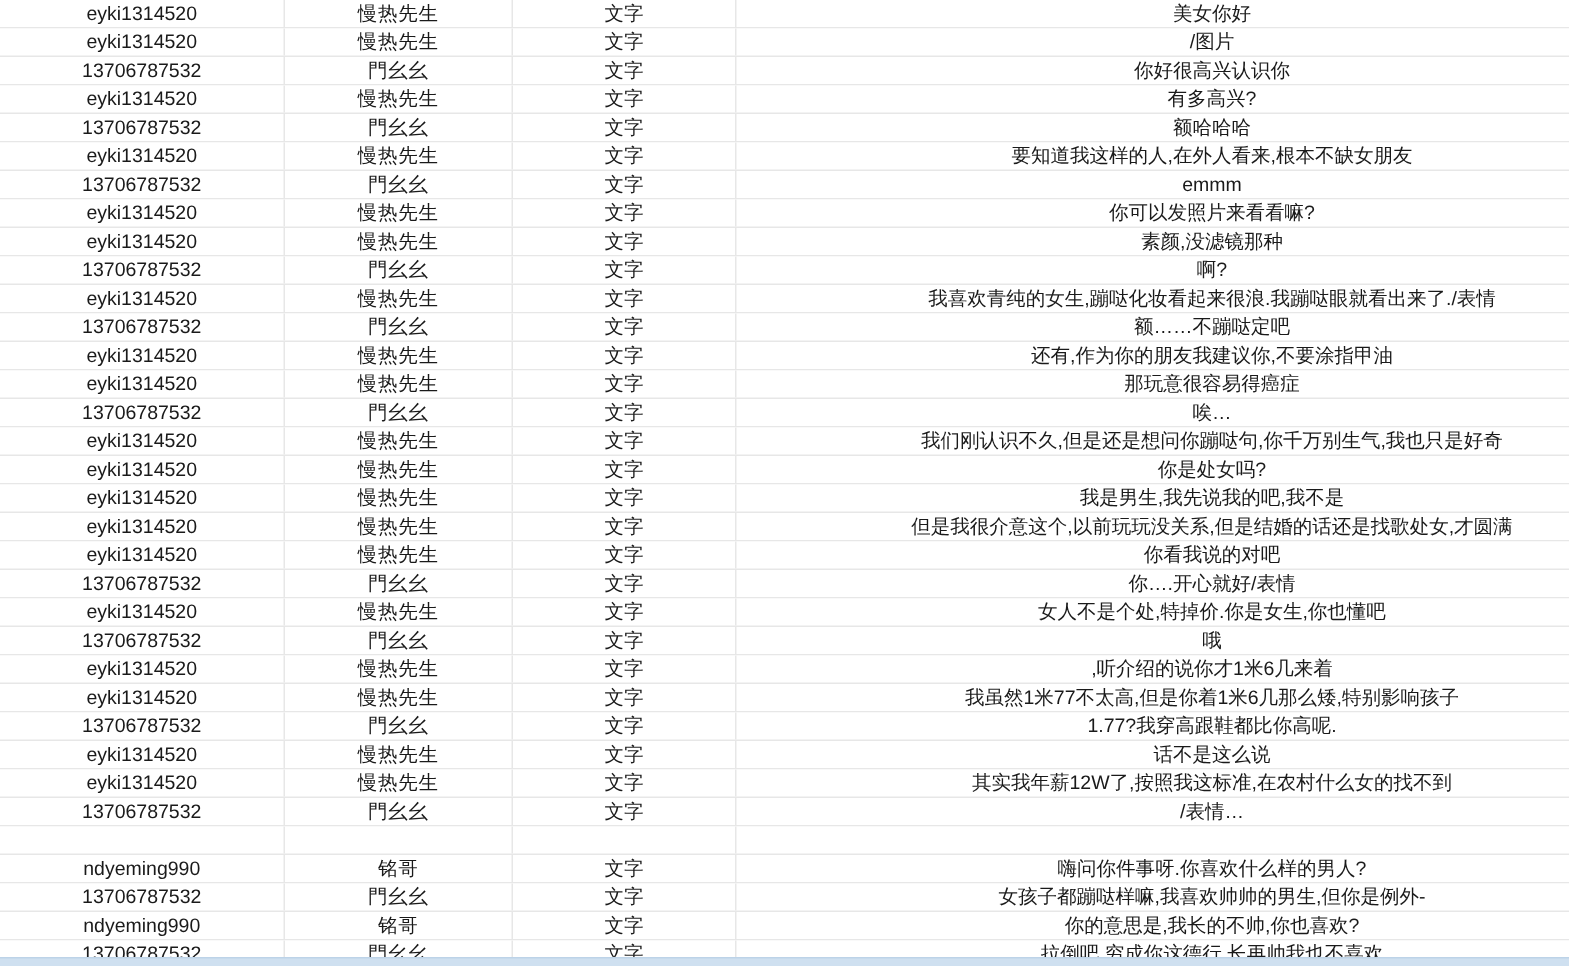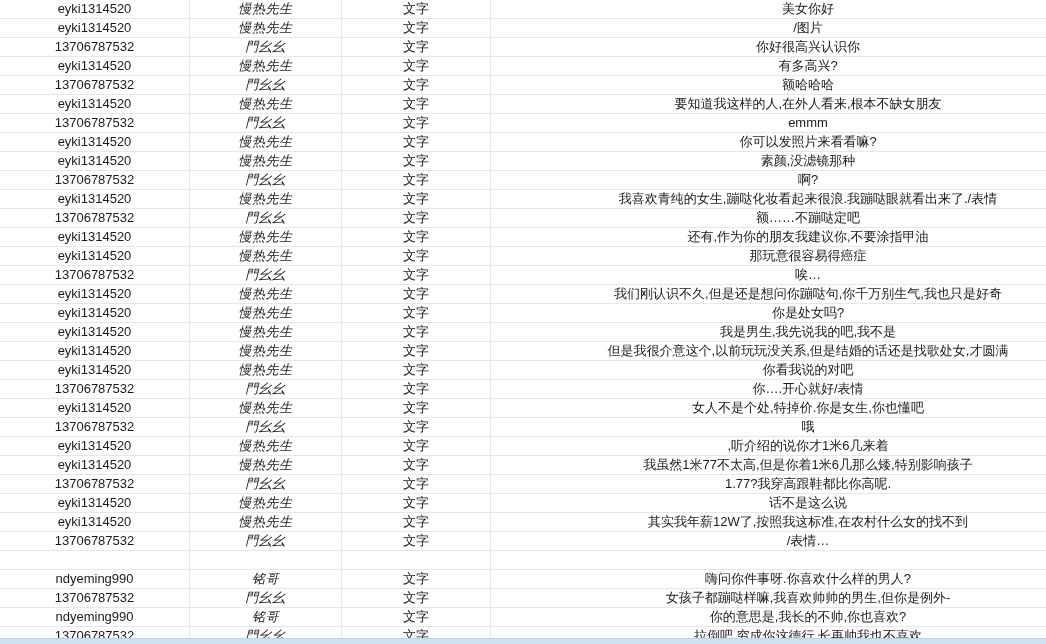--- a/index.html
+++ b/index.html
@@ -35,21 +35,20 @@
     line-height:18px;
     white-space:nowrap;
     overflow:hidden;
     color:var(--text);
   }
   .cell.id, .cell.name, .cell.type{
     border-right:1px solid var(--grid);
   }
   .cell.name{
     letter-spacing:0.5px;
-    font-style:italic;
   }
   .selection-band{
     position:absolute;
     left:0;
     bottom:0;
     width:100%;
     height:5px;
     background:var(--sel);
     border-top:1px solid #bdd3e8;
   }

